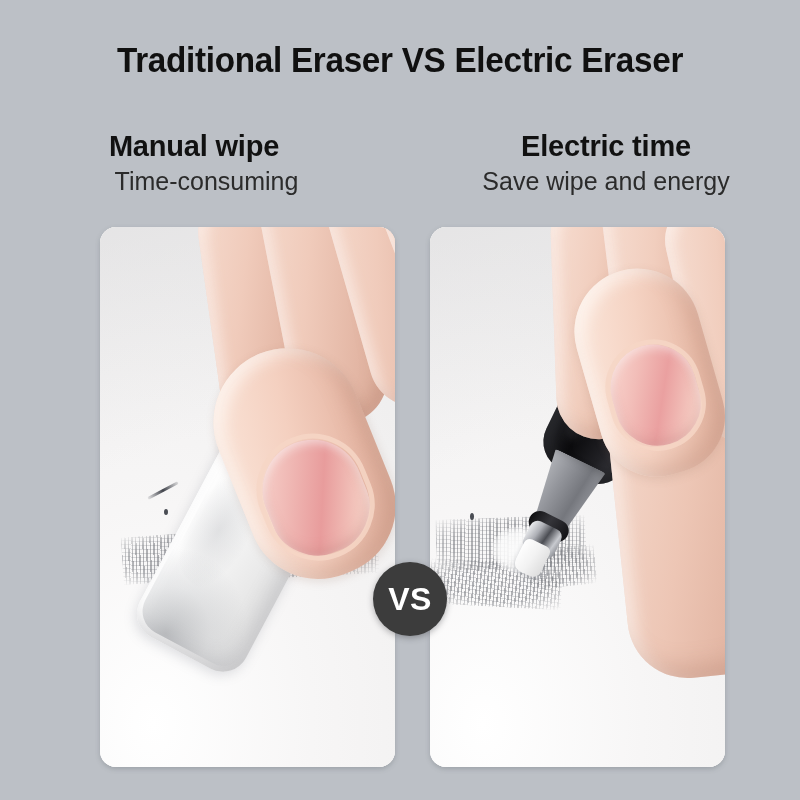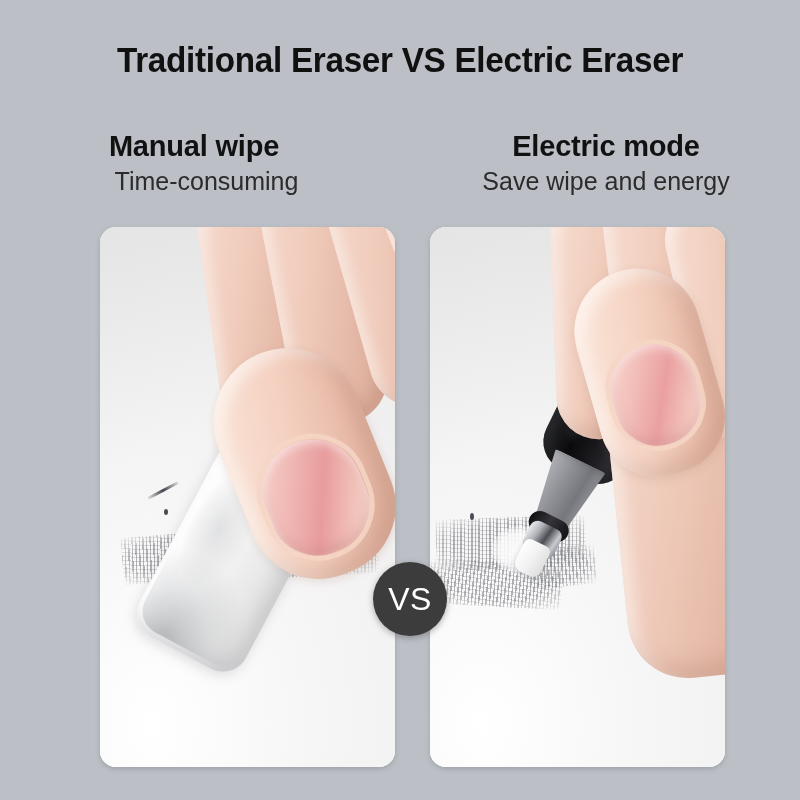--- a/index.html
+++ b/index.html
@@ -404,40 +404,40 @@
     top: 562px;
     width: 74px;
     height: 74px;
     border-radius: 50%;
     background: #3c3c3c;
     display: flex;
     align-items: center;
     justify-content: center;
     color: #ffffff;
     font-size: 32px;
-    font-weight: 400;
+    font-weight: 700;
     letter-spacing: 0.5px;
     font-family: "Liberation Sans", sans-serif;
     box-shadow: 0 2px 6px rgba(40,40,45,0.35);
   }
 </style>
 </head>
 <body>
 
 <div class="stage">
 
   <div class="main-title">Traditional Eraser VS Electric Eraser</div>
 
   <div class="col-heads">
     <div class="col-head left">
       <div class="h-main">Manual wipe</div>
       <div class="h-sub">Time-consuming</div>
     </div>
     <div class="col-head right">
-      <div class="h-main">Electric mode</div>
+      <div class="h-main">Electric time</div>
       <div class="h-sub">Save wipe and energy</div>
     </div>
   </div>
 
   <div class="card left">
     <div class="paper"></div>
 
     <div class="scribble l-scr-a"></div>
     <div class="scribble l-scr-b"></div>
     <div class="scribble l-scr-c"></div>

